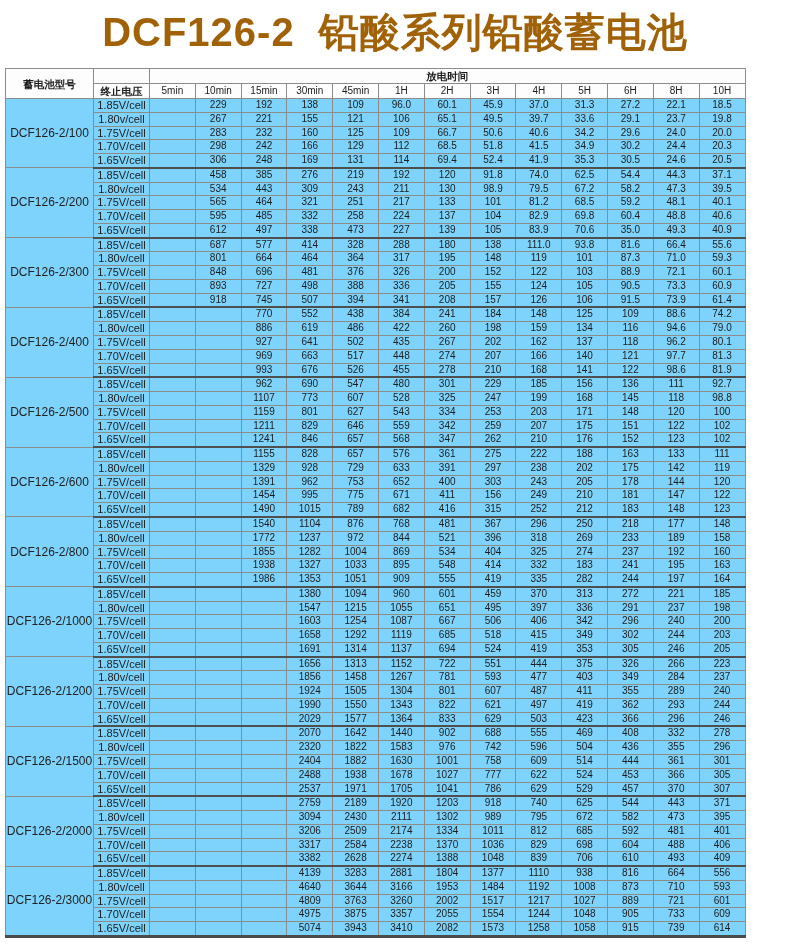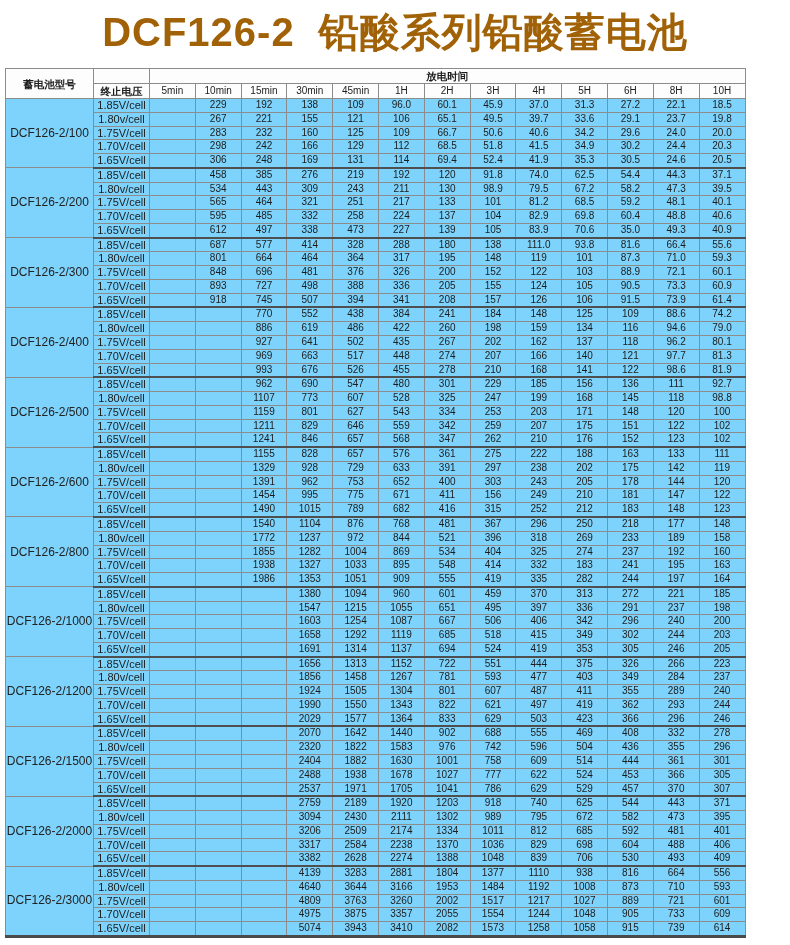--- a/index.html
+++ b/index.html
@@ -984,21 +984,21 @@
           <td></td>
           <td></td>
           <td></td>
           <td>3382</td>
           <td>2628</td>
           <td>2274</td>
           <td>1388</td>
           <td>1048</td>
           <td>839</td>
           <td>706</td>
-          <td>530</td>
+          <td>610</td>
           <td>493</td>
           <td>409</td>
         </tr>
         <tr>
           <td rowspan="5" class="model">DCF126-2/3000</td>
           <td class="voltage">1.85V/cell</td>
           <td></td>
           <td></td>
           <td></td>
           <td>4139</td>

